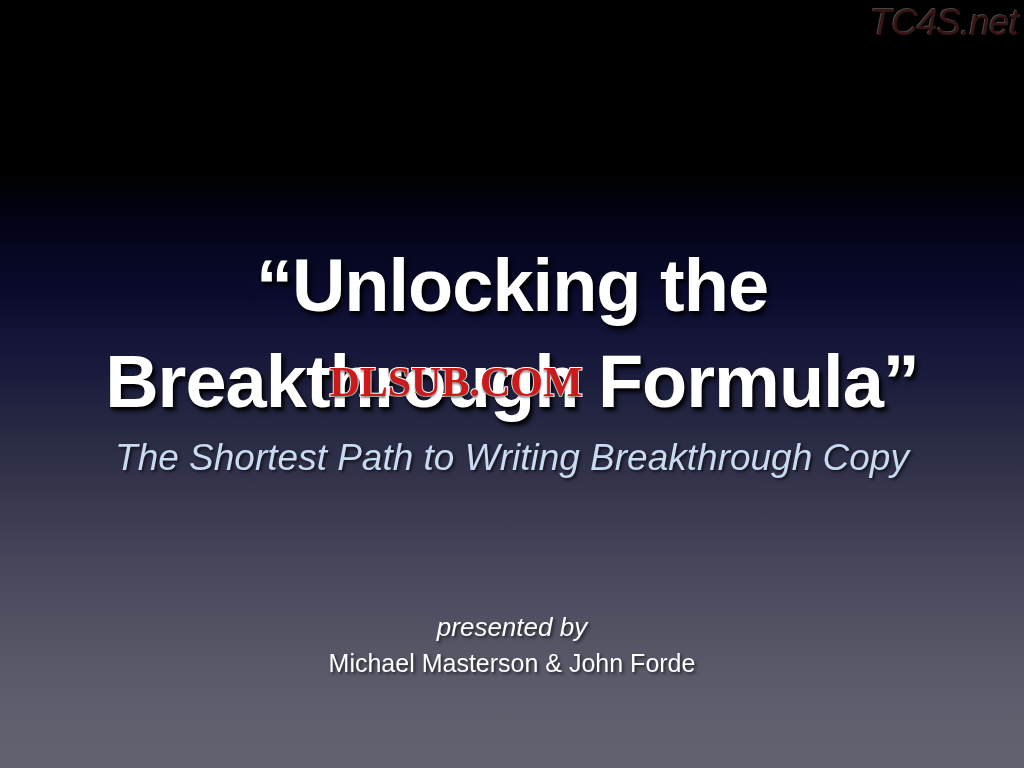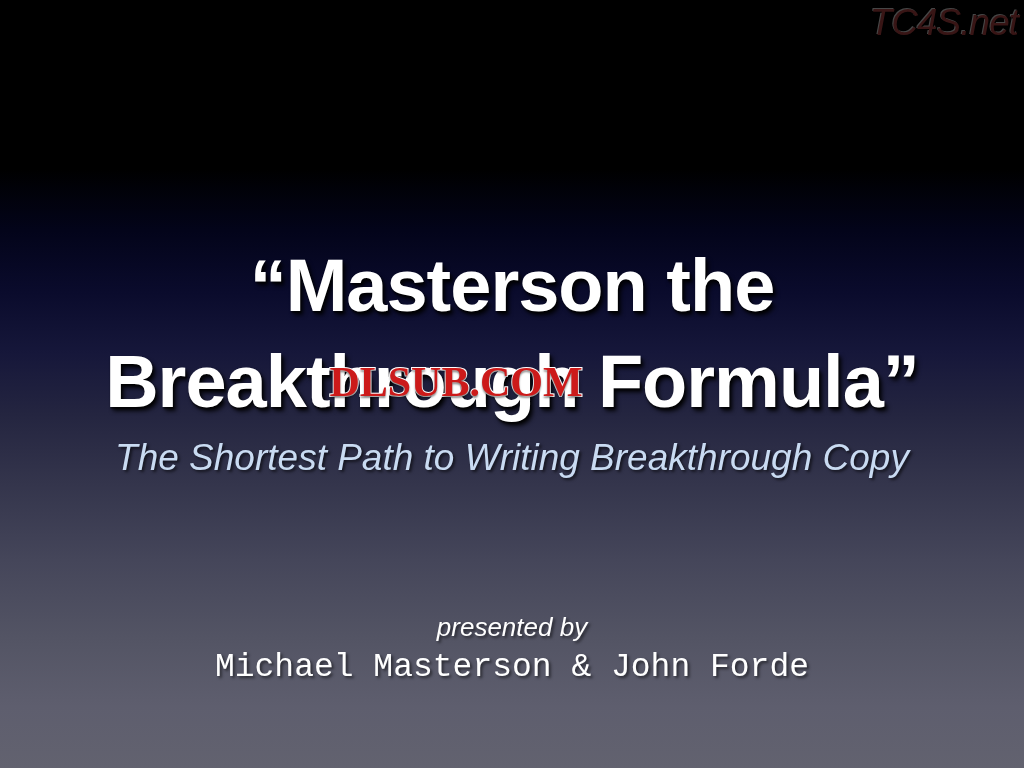--- a/index.html
+++ b/index.html
@@ -115,22 +115,22 @@
   }
   .credits-presented-by {
     font-family: "Liberation Sans", sans-serif;
     font-style: italic;
     font-size: 26px;
     color: #ffffff;
     text-shadow: 2px 2px 3px rgba(0, 0, 0, 0.55);
     margin-bottom: 6px;
   }
   .credits-names {
-    font-family: Liberation Mono, monospace;
-    font-size: 33px;
+    font-family: Liberation Sans, sans-serif;
+    font-size: 25px;
     color: #ffffff;
     text-shadow: 2px 2px 3px rgba(0, 0, 0, 0.55);
     white-space: nowrap;
   }
 
   
   .txtreme-logo {
     position: absolute;
     bottom: 14px;
     right: 14px;
@@ -146,21 +146,21 @@
   }
 </style>
 </head>
 <body>
 
 <div id="slide">
 
   <div class="tc4s-watermark">TC4S.net</div>
 
   <div class="title-block">
-    <div class="title-line">“Masterson the</div>
+    <div class="title-line">“Unlocking the</div>
     <div class="title-line">Breakthrough Formula”</div>
   </div>
 
   <div class="dlsub-watermark">
     <span>DLSUB.COM</span>
   </div>
 
   <div class="subtitle">The Shortest Path to Writing Breakthrough Copy</div>
 
   <div class="credits">

